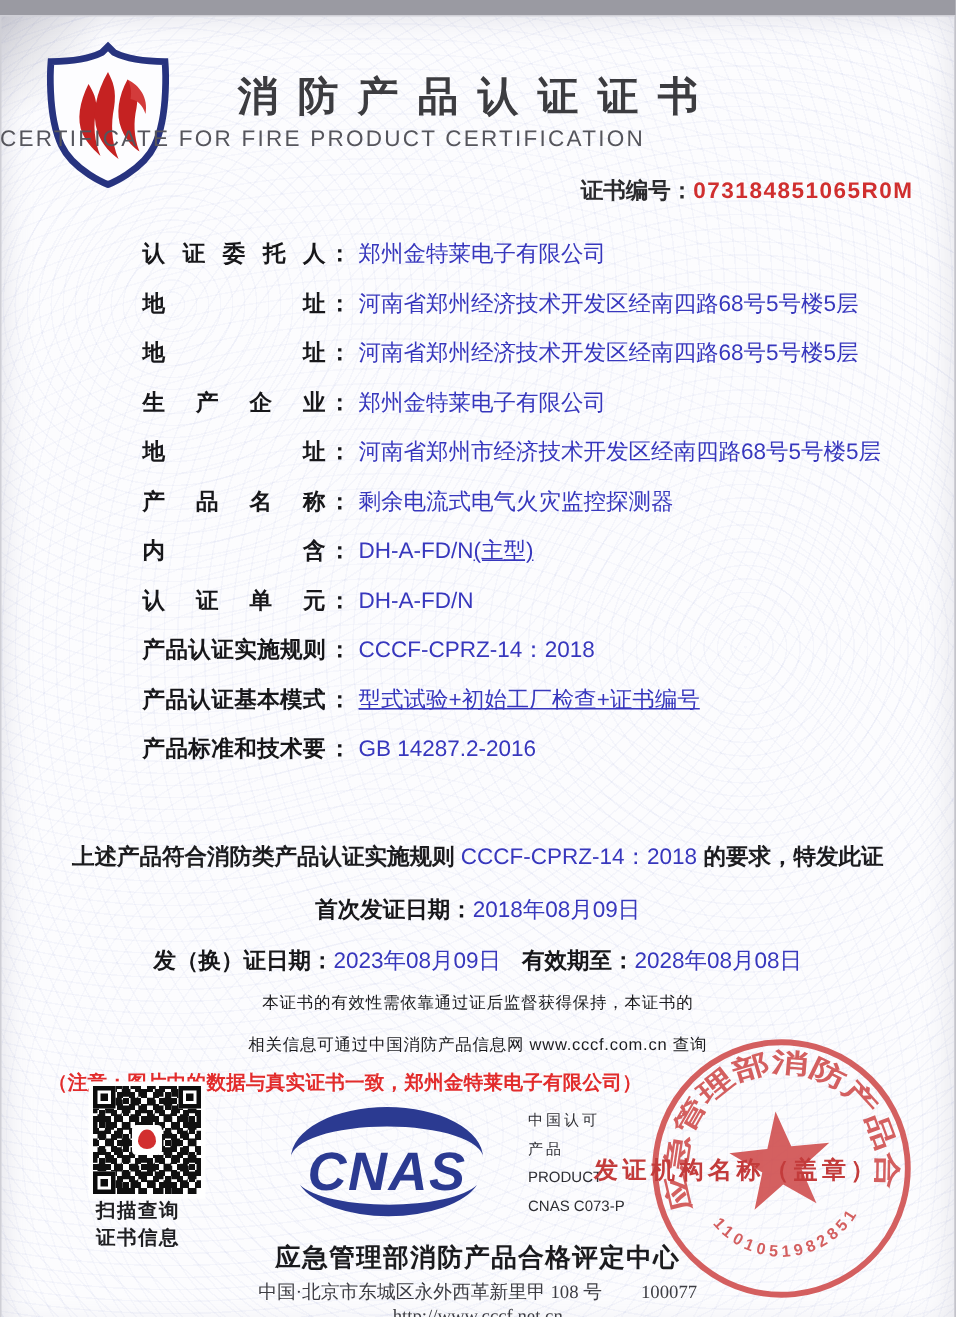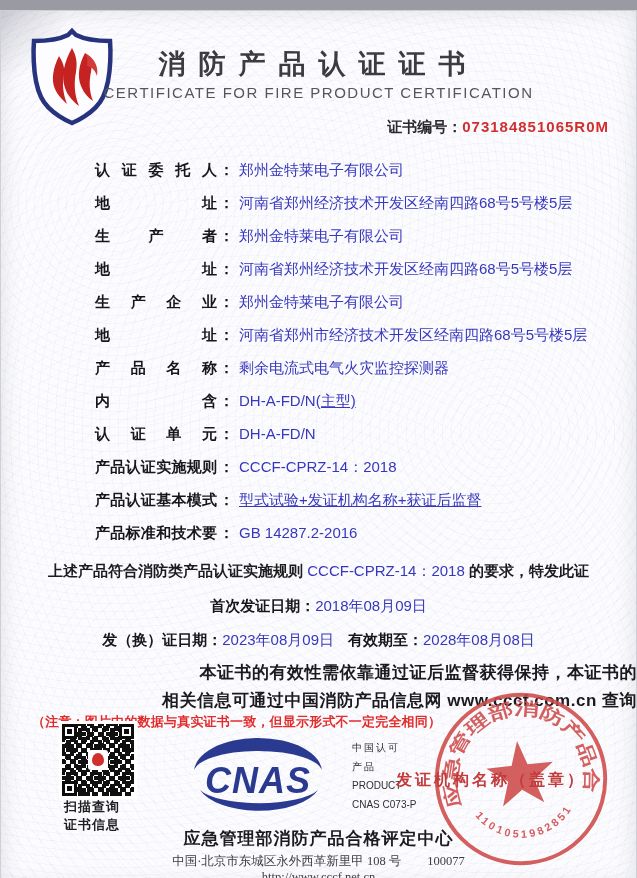--- a/index.html
+++ b/index.html
@@ -11,40 +11,40 @@
       repeating-radial-gradient(circle at 78% 48%, rgba(110,125,200,.05) 0 1px, rgba(0,0,0,0) 1px 9px),
       repeating-radial-gradient(circle at 40% 85%, rgba(110,125,200,.045) 0 1px, rgba(0,0,0,0) 1px 10px),
       #fcfcfe;
     box-shadow: inset 0 0 0 1px #cfcfd6, inset 0 0 22px rgba(150,150,170,.30);
     font-family:"Liberation Sans","DejaVu Sans",sans-serif;
     color:#222;
   }
   .logo{position:absolute;left:26px;top:16px;width:92px;height:102px;}
   .title-cn{position:absolute;top:36px;left:0;right:0;text-align:center;
     font-size:27px;font-weight:700;letter-spacing:13px;color:#3c3c40;}
-  .title-en{position:absolute;top:74px;left:0;right:0;text-align:center;
+  .title-en{position:absolute;top:74px;left:0;right:0;
     font-size:15px;letter-spacing:1.5px;color:#55555c;}
   .certno{position:absolute;top:108px;right:28px;font-size:15px;}
   .certno .lbl{color:#2b2b2e;font-weight:600;}
   .certno .val{color:#d02f2f;font-weight:600;letter-spacing:1px;}
   .fields{position:absolute;left:95px;top:150px;right:26px;}
   .frow{margin-bottom:13px;font-size:15px;line-height:20px;white-space:nowrap;}
   .flabel{display:inline-block;width:122px;text-align:justify;text-align-last:justify;
     -moz-text-align-last:justify;color:#17171a;font-weight:600;vertical-align:top;}
   .fcolon{color:#17171a;font-weight:600;padding:0 5px 0 2px;}
   .fval{color:#3737bd;}
   .fval-u{color:#3737bd;text-decoration:underline;}
   .statement{position:absolute;top:552px;left:0;right:0;text-align:center;font-size:15px;color:#1c1c1f;font-weight:600;}
   .statement .rule{color:#3737bd;font-weight:400;}
   .dateline1{position:absolute;top:587px;left:0;right:0;text-align:center;font-size:15px;}
   .dateline2{position:absolute;top:621px;left:0;right:0;text-align:center;font-size:15px;}
   .dlbl{color:#17171a;font-weight:600;}
   .dval{color:#3737bd;}
   .gap{display:inline-block;width:14px;}
-  .notice{position:absolute;left:0;right:0;text-align:right;font-size:17px;font-weight:700;color:#1b1b1e;letter-spacing:.5px;}
+  .notice{position:absolute;left:0;right:0;text-align:center;font-size:11px;font-weight:400;color:#1b1b1e;letter-spacing:.5px;}
   .n1{top:651px;} .n2{top:679px;}
   .rednote{position:absolute;top:703px;left:32px;font-size:13px;font-weight:700;color:#e22c2c;letter-spacing:.2px;}
   .qr{position:absolute;left:62px;top:714px;width:72px;height:72px;background:
       repeating-conic-gradient(#101010 0% 25%, rgba(0,0,0,0) 0% 50%) 0px 0px/8px 8px,
       repeating-conic-gradient(#101010 0% 25%, rgba(0,0,0,0) 0% 50%) 3px 2px/11px 11px,
       #fff;outline:3px solid #fff;}
   .finder{position:absolute;width:15px;height:15px;border:3px solid #0c0c0c;background:#fff;box-sizing:border-box;}
   .finder::after{content:"";position:absolute;left:2px;top:2px;width:5px;height:5px;background:#0c0c0c;}
   .f-tl{left:0;top:0;} .f-tr{right:0;top:0;} .f-bl{left:0;bottom:0;}
   .qr-center{position:absolute;left:26px;top:26px;width:20px;height:20px;background:#fff;border-radius:3px;}
@@ -83,47 +83,46 @@
   <div class="title-cn">消防产品认证证书</div>
   <div class="title-en">CERTIFICATE FOR FIRE PRODUCT CERTIFICATION</div>
 
   <div class="certno">
     <span class="lbl">证书编号：</span><span class="val">073184851065R0M</span>
   </div>
 
   <div class="fields">
     <div class="frow"><span class="flabel">认证委托人</span><span class="fcolon">：</span><span class="fval">郑州金特莱电子有限公司</span></div>
     <div class="frow"><span class="flabel">地址</span><span class="fcolon">：</span><span class="fval">河南省郑州经济技术开发区经南四路68号5号楼5层</span></div>
-    <div class="frow"><span class="flabel">生产者</span><span class="fcolon">：</span><span class="fval">郑州金特莱电子有限公司</span></div>
     <div class="frow"><span class="flabel">地址</span><span class="fcolon">：</span><span class="fval">河南省郑州经济技术开发区经南四路68号5号楼5层</span></div>
     <div class="frow"><span class="flabel">生产企业</span><span class="fcolon">：</span><span class="fval">郑州金特莱电子有限公司</span></div>
     <div class="frow"><span class="flabel">地址</span><span class="fcolon">：</span><span class="fval">河南省郑州市经济技术开发区经南四路68号5号楼5层</span></div>
     <div class="frow"><span class="flabel">产品名称</span><span class="fcolon">：</span><span class="fval">剩余电流式电气火灾监控探测器</span></div>
     <div class="frow"><span class="flabel">内含</span><span class="fcolon">：</span><span class="fval">DH-A-FD/N</span><span class="fval-u">(主型)</span></div>
     <div class="frow"><span class="flabel">认证单元</span><span class="fcolon">：</span><span class="fval">DH-A-FD/N</span></div>
     <div class="frow"><span class="flabel">产品认证实施规则</span><span class="fcolon">：</span><span class="fval">CCCF-CPRZ-14：2018</span></div>
-    <div class="frow"><span class="flabel">产品认证基本模式</span><span class="fcolon">：</span><span class="fval-u">型式试验+发证机构名称+获证后监督</span></div>
+    <div class="frow"><span class="flabel">产品认证基本模式</span><span class="fcolon">：</span><span class="fval-u">型式试验+初始工厂检查+证书编号</span></div>
     <div class="frow"><span class="flabel">产品标准和技术要</span><span class="fcolon">：</span><span class="fval">GB 14287.2-2016</span></div>
   </div>
 
   <div class="statement">
     <span>上述产品符合消防类产品认证实施规则 </span><span class="rule">CCCF-CPRZ-14：2018</span><span> 的要求，特发此证</span>
   </div>
 
   <div class="dateline1">
     <span class="dlbl">首次发证日期：</span><span class="dval">2018年08月09日</span>
   </div>
   <div class="dateline2">
     <span class="dlbl">发（换）证日期：</span><span class="dval">2023年08月09日</span><span class="gap"></span><span class="dlbl">有效期至：</span><span class="dval">2028年08月08日</span>
   </div>
 
   <div class="notice n1">本证书的有效性需依靠通过证后监督获得保持，本证书的</div>
   <div class="notice n2">相关信息可通过中国消防产品信息网 www.cccf.com.cn 查询</div>
 
-  <div class="rednote">（注意：图片中的数据与真实证书一致，但显示形式不一定完全相同）</div>
+  <div class="rednote">（注意：图片中的数据与真实证书一致，郑州金特莱电子有限公司）</div>
 
   <div class="qr">
     <div class="finder f-tl"></div>
     <div class="finder f-tr"></div>
     <div class="finder f-bl"></div>
     <div class="qr-center">
         <div class="qr-flame"></div>
       </div>
   </div>
   <div class="qr-cap cap1">扫描查询</div>

